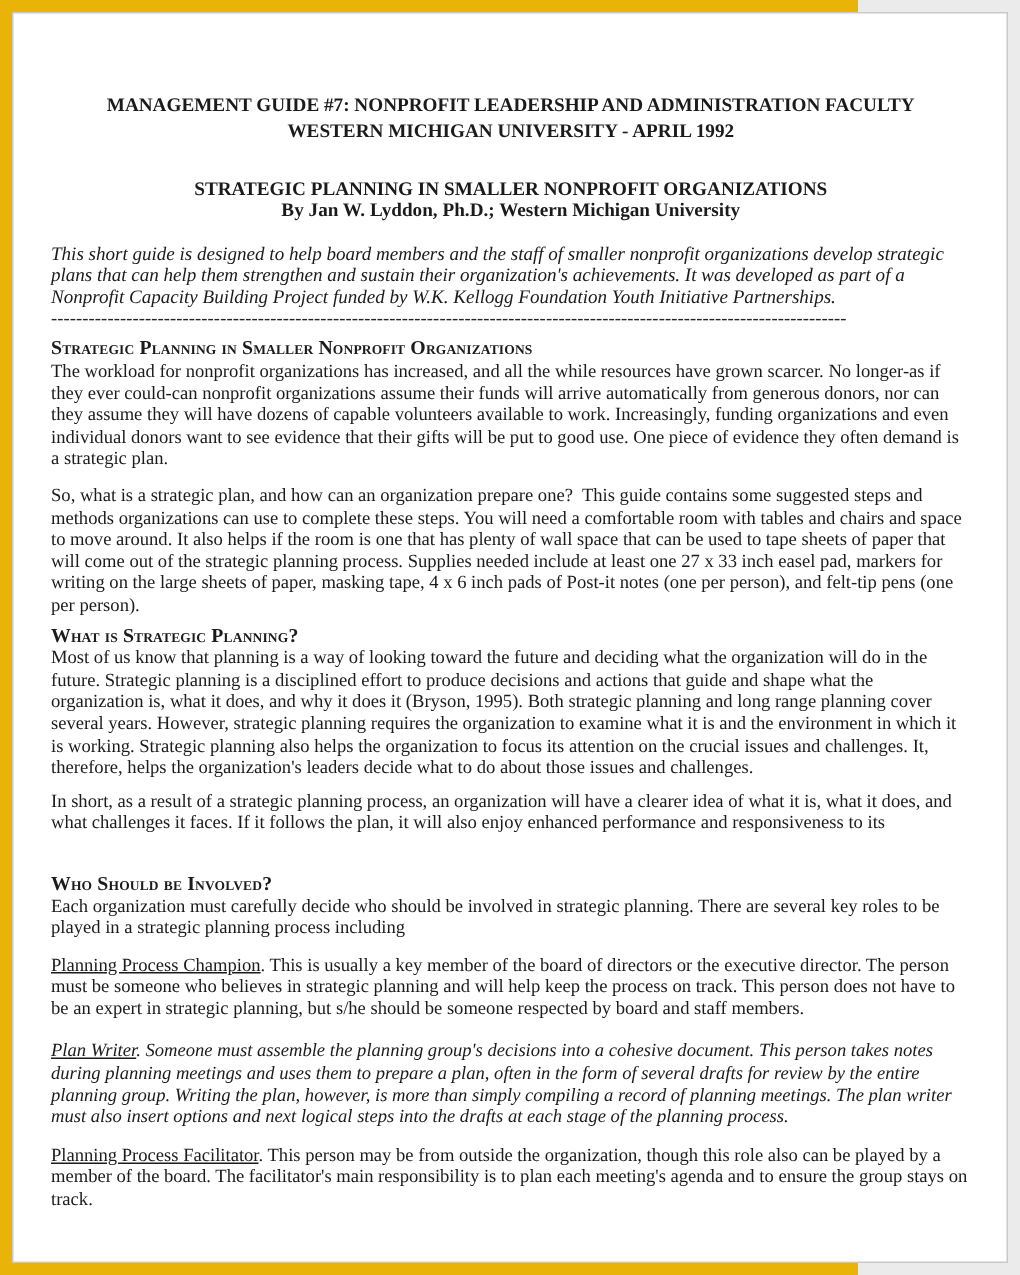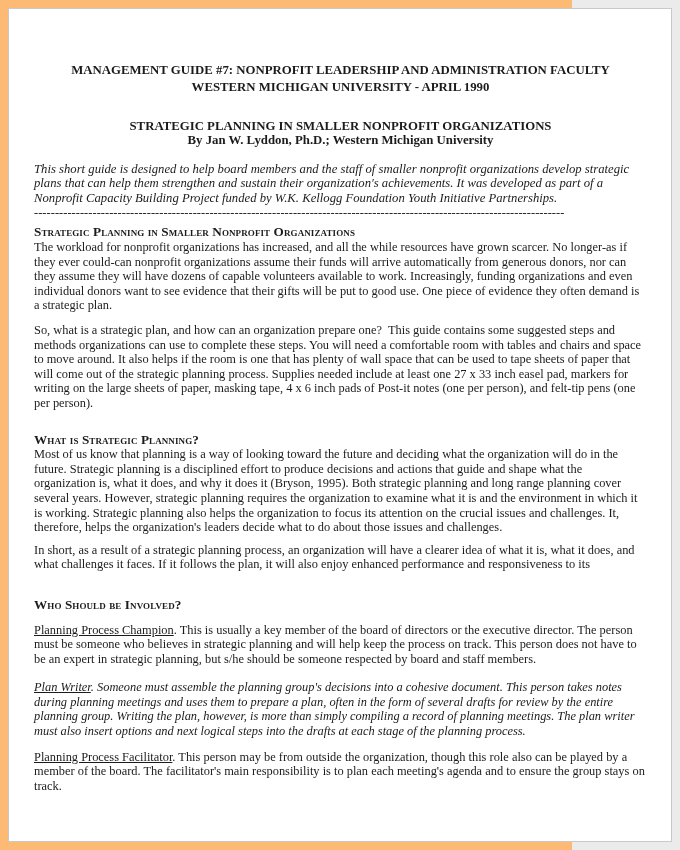--- a/index.html
+++ b/index.html
@@ -4,21 +4,21 @@
 <style>
   * { margin: 0; padding: 0; box-sizing: border-box; }
   html, body {
     font-family: "Liberation Serif", "DejaVu Serif", serif;
     background: #ebebeb;
   }
   .frame {
     width: 572px;
     height: 850px;
     padding: 8px;
-    background: #fdba74;
+    background: #eab308;
   }
   .page {
     width: 664px;
     height: 834px;
     background: #ffffff;
     border: 1px solid #c9c9c9;
     padding: 53px 24px 0 25px;
     overflow: hidden;
     color: #1b1b1b;
   }
@@ -51,41 +51,41 @@
     color: #222;
   }
   .section-heading {
     font-variant: small-caps;
     font-weight: bold;
     font-size: 13.2px;
     line-height: 14.6px;
     letter-spacing: 0.1px;
   }
   .sec1 .section-heading { margin-top: 6px; }
-  .sec2 .section-heading { margin-top: 22px; }
+  .sec2 .section-heading { margin-top: 6px; }
   .sec3 .section-heading { margin-top: 26px; }
   p.body {
     font-size: 12.4px;
     line-height: 14.6px;
   }
   .gap-sm  { margin-top: 8px; }
   .gap     { margin-top: 10px; }
   .gap-md  { margin-top: 11px; }
   .gap-lg  { margin-top: 14px; font-style: italic; }
   .role-term { text-decoration: underline; }
 </style>
 </head>
 <body>
 
 <div class="frame">
   <div class="page">
 
     <div class="doc-header">
       <div>MANAGEMENT GUIDE #7: NONPROFIT LEADERSHIP AND ADMINISTRATION FACULTY</div>
-      <div>WESTERN MICHIGAN UNIVERSITY - APRIL 1990</div>
+      <div>WESTERN MICHIGAN UNIVERSITY - APRIL 1992</div>
     </div>
 
     <div class="doc-title">
       <div>STRATEGIC PLANNING IN SMALLER NONPROFIT ORGANIZATIONS</div>
       <div>By Jan W. Lyddon, Ph.D.; Western Michigan University</div>
     </div>
 
     <p class="intro">This short guide is designed to help board members and the staff of smaller nonprofit organizations develop strategic plans that can help them strengthen and sustain their organization's achievements. It was developed as part of a Nonprofit Capacity Building Project funded by W.K. Kellogg Foundation Youth Initiative Partnerships.</p>
 
     <div class="divider">--------------------------------------------------------------------------------------------------------------------------------</div>
@@ -97,20 +97,21 @@
     </div>
 
     <div class="sec2">
       <div class="section-heading">What is Strategic Planning?</div>
       <p class="body">Most of us know that planning is a way of looking toward the future and deciding what the organization will do in the future. Strategic planning is a disciplined effort to produce decisions and actions that guide and shape what the organization is, what it does, and why it does it (Bryson, 1995). Both strategic planning and long range planning cover several years. However, strategic planning requires the organization to examine what it is and the environment in which it is working. Strategic planning also helps the organization to focus its attention on the crucial issues and challenges. It, therefore, helps the organization's leaders decide what to do about those issues and challenges.</p>
       <p class="body gap-sm">In short, as a result of a strategic planning process, an organization will have a clearer idea of what it is, what it does, and what challenges it faces. If it follows the plan, it will also enjoy enhanced performance and responsiveness to its</p>
     </div>
 
     <div class="sec3">
       <div class="section-heading">Who Should be Involved?</div>
+      <p class="body">Each organization must carefully decide who should be involved in strategic planning. There are several key roles to be played in a strategic planning process including</p>
 
       <p class="body gap"><span class="role-term">Planning Process Champion</span><span>. This is usually a key member of the board of directors or the executive director. The person must be someone who believes in strategic planning and will help keep the process on track. This person does not have to be an expert in strategic planning, but s/he should be someone respected by board and staff members.</span></p>
 
       <p class="body gap-lg"><span class="role-term">Plan Writer</span><span>. Someone must assemble the planning group's decisions into a cohesive document. This person takes notes during planning meetings and uses them to prepare a plan, often in the form of several drafts for review by the entire planning group. Writing the plan, however, is more than simply compiling a record of planning meetings. The plan writer must also insert options and next logical steps into the drafts at each stage of the planning process.</span></p>
 
       <p class="body gap-md"><span class="role-term">Planning Process Facilitator</span><span>. This person may be from outside the organization, though this role also can be played by a member of the board. The facilitator's main responsibility is to plan each meeting's agenda and to ensure the group stays on track.</span></p>
     </div>
 
   </div>
 </div>

